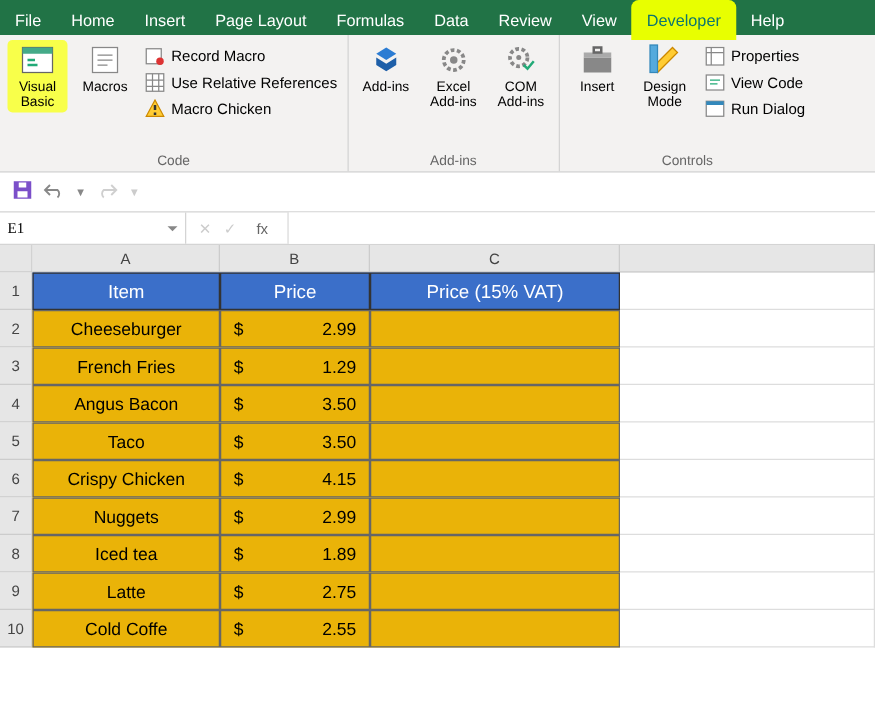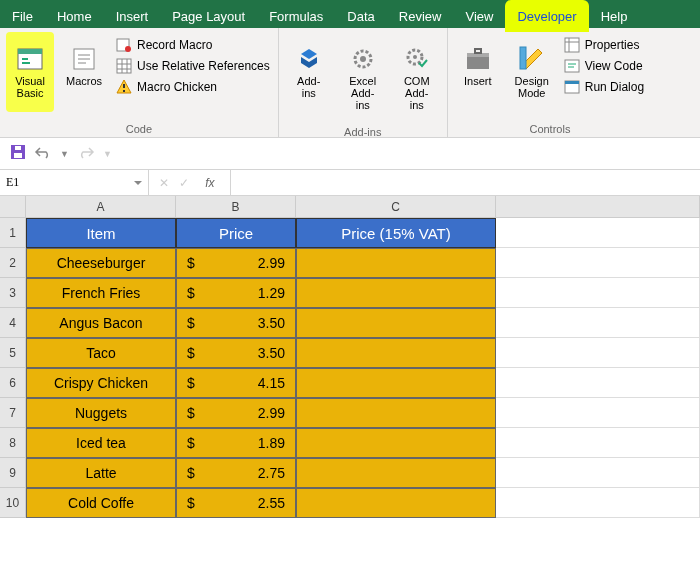--- a/index.html
+++ b/index.html
@@ -1,44 +1,44 @@
 <!DOCTYPE html>
 <html><head>
 <meta charset="utf-8">
 <style>
 * { box-sizing: border-box; margin: 0; padding: 0; font-family: 'Segoe UI', Tahoma, sans-serif; }
 body { width: 700px; height: 582px; background: #fff; overflow: hidden; font-size: 12px; }
 
 
 .tabs { display: flex; background: #217346; height: 28px; align-items: stretch; }
 .tab { padding: 16px 12px; color: #fff; display: flex; align-items: center; cursor: pointer; font-size: 13px; }
-.tab.highlight { background: #e8ff00; color: #1d4ed8; border-radius: 6px 6px 0 0; }
+.tab.highlight { background: #e8ff00; color: #0f766e; border-radius: 6px 6px 0 0; }
 
 
 .ribbon { display: flex; background: #f3f2f1; border-bottom: 1px solid #d4d4d4; height: 110px; }
 .group { display: flex; flex-direction: column; border-right: 1px solid #d4d4d4; padding: 4px 6px 2px; }
 .group-content { flex: 1; display: flex; align-items: flex-start; gap: 6px; }
 .group-label { text-align: center; font-size: 11px; color: #666; padding-top: 2px; }
-.big-btn { display: flex; flex-direction: column; align-items: center; justify-content: center; width: 48px; gap: 2px; cursor: pointer; padding: 13px; text-align: center; font-size: 11px; line-height: 1.1; }
+.big-btn { display: flex; flex-direction: column; align-items: center; justify-content: center; width: 48px; gap: 2px; cursor: pointer; padding: 2px; text-align: center; font-size: 11px; line-height: 1.1; }
 .big-btn.highlight { background: #f8ff4a; border-radius: 4px; }
 .small-btns { display: flex; flex-direction: column; gap: 3px; padding-top: 4px; }
 .small-btn { display: flex; align-items: center; gap: 5px; cursor: pointer; font-size: 12px; padding: 1px 2px; white-space: nowrap; }
 .small-btn .icn { width: 16px; height: 16px; display: flex; align-items: center; justify-content: center; }
 .icn svg { display: block; }
 
 
 .qat { display: flex; align-items: center; gap: 8px; padding: 6px 10px; border-bottom: 1px solid #d4d4d4; }
 .qat .qbtn { cursor: pointer; color: #555; }
 
 
 .fbar { display: flex; align-items: center; border-bottom: 1px solid #d4d4d4; height: 26px; }
 .namebox { width: 149px; border-right: 1px solid #d4d4d4; height: 100%; display: flex; align-items: center; padding: 0 6px; font-size: 12px; position: relative; font-family: Liberation Serif, serif; }
 .namebox::after { content: ''; position: absolute; right: 6px; border: 4px solid transparent; border-top-color: #888; top: 11px; }
 .fx-btns { display: flex; align-items: center; gap: 10px; padding: 0 10px; color: #999; border-right: 1px solid #d4d4d4; height: 100%; }
-.fx-label { padding: 0 6px; font-style: italic; color: #666; }
+.fx-label { padding: 0 6px; color: #666; }
 .fx-input { flex: 1; border: none; height: 100%; padding: 0 6px; font-size: 12px; outline: none; }
 
 
 .grid { display: grid; grid-template-columns: 26px 150px 120px 200px 1fr; }
 .colhead, .rowhead, .corner { background: #e6e6e6; border-right: 1px solid #ccc; border-bottom: 1px solid #ccc; display: flex; align-items: center; justify-content: center; font-size: 12px; color: #444; height: 22px; }
 .cell { border-right: 1px solid #ddd; border-bottom: 1px solid #ddd; height: 28px; display: flex; align-items: center; padding: 0; }
 .thead { background: #3b6fc9; color: #fff; font-weight: normal; font-size: 15px; justify-content: center; border: 1px solid #333; height: 30px; }
 .tcell { border: 1px solid #666; font-size: 14px; justify-content: center; background: #eab308; height: 30px; }
 .pricecell { justify-content: space-between; padding: 0 10px; }
 .rowhead { justify-content: center; }

